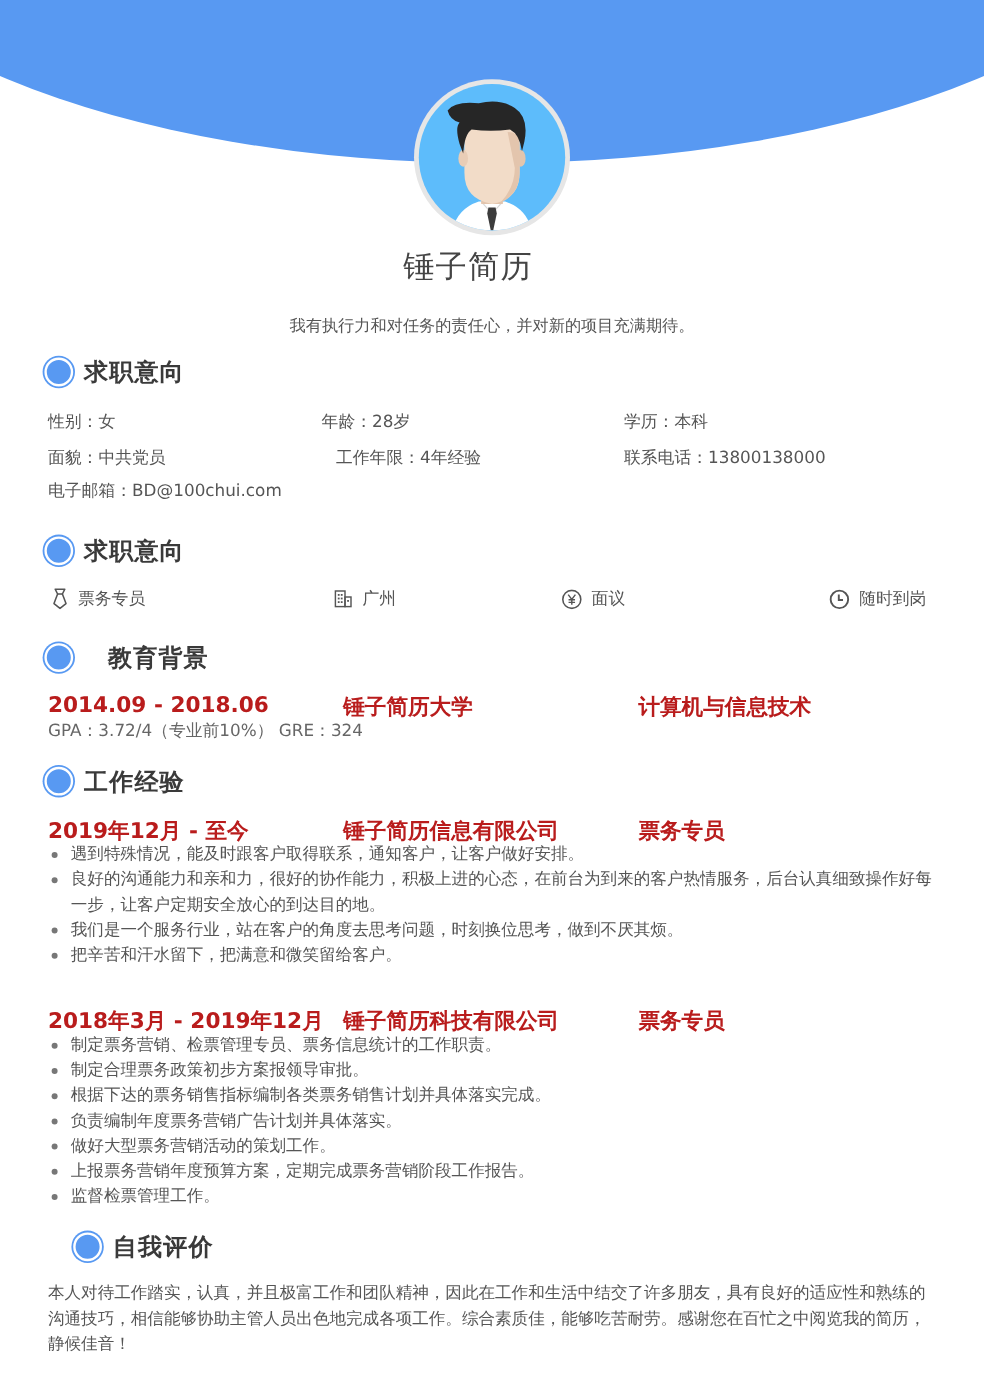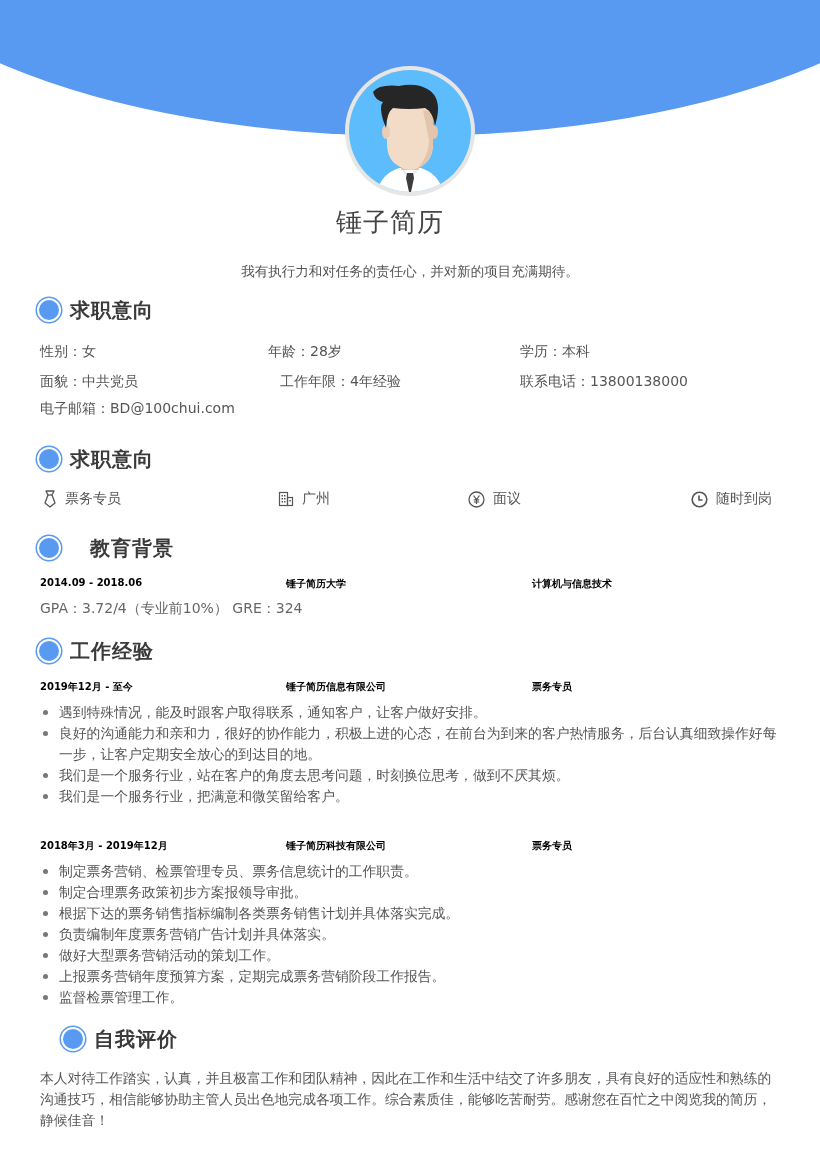--- a/index.html
+++ b/index.html
@@ -33,21 +33,21 @@
     width: 24px; height: 24px; border-radius: 50%; background: #5899f2;
     border: 2px solid #ffffff; box-shadow: 0 0 0 1.5px #5899f2; margin-right: 9px;
   }
   .section-title span.t { font-size: 20px; font-weight: bold; color: #3a3a3a; letter-spacing: 1px; }
 
   .row { position: absolute; font-size: 14px; color: #555555; white-space: nowrap; }
 
   .intent { position: absolute; top: 490px; display: flex; align-items: center; font-size: 14px; color: #555; }
   .intent svg { margin-right: 8px; }
 
-  .edu-line { position: absolute; font-size: 10px; font-weight: bold; color: #000000; white-space: nowrap; }
+  .edu-line { position: absolute; font-size: 18px; font-weight: bold; color: #b91c1c; white-space: nowrap; }
 
   ul.bullets { position: absolute; left: 40px; width: 745px; list-style: none; }
   ul.bullets li { position: relative; padding-left: 19px; font-size: 13.8px; line-height: 21px; color: #555; }
   ul.bullets li::before {
     content: ""; position: absolute; left: 3px; top: 8px; width: 5px; height: 5px; border-radius: 50%; background: #777;
   }
   .summary { position: absolute; left: 40px; top: 1068px; width: 745px; font-size: 13.8px; line-height: 21px; color: #555; }
 </style>
 </head>
 <body>
@@ -145,21 +145,21 @@
   <span class="t">工作经验</span>
 </div>
 
 <div class="edu-line" style="left:40px; top:680px;">2019年12月 - 至今</div>
 <div class="edu-line" style="left:286px; top:680px;">锤子简历信息有限公司</div>
 <div class="edu-line" style="left:532px; top:680px;">票务专员</div>
 <ul class="bullets" style="top:702px;">
   <li>遇到特殊情况，能及时跟客户取得联系，通知客户，让客户做好安排。</li>
   <li>良好的沟通能力和亲和力，很好的协作能力，积极上进的心态，在前台为到来的客户热情服务，后台认真细致操作好每一步，让客户定期安全放心的到达目的地。</li>
   <li>我们是一个服务行业，站在客户的角度去思考问题，时刻换位思考，做到不厌其烦。</li>
-  <li>我们是一个服务行业，把满意和微笑留给客户。</li>
+  <li>把辛苦和汗水留下，把满意和微笑留给客户。</li>
 </ul>
 
 <div class="edu-line" style="left:40px; top:839px;">2018年3月 - 2019年12月</div>
 <div class="edu-line" style="left:286px; top:839px;">锤子简历科技有限公司</div>
 <div class="edu-line" style="left:532px; top:839px;">票务专员</div>
 <ul class="bullets" style="top:861px;">
   <li>制定票务营销、检票管理专员、票务信息统计的工作职责。</li>
   <li>制定合理票务政策初步方案报领导审批。</li>
   <li>根据下达的票务销售指标编制各类票务销售计划并具体落实完成。</li>
   <li>负责编制年度票务营销广告计划并具体落实。</li>

